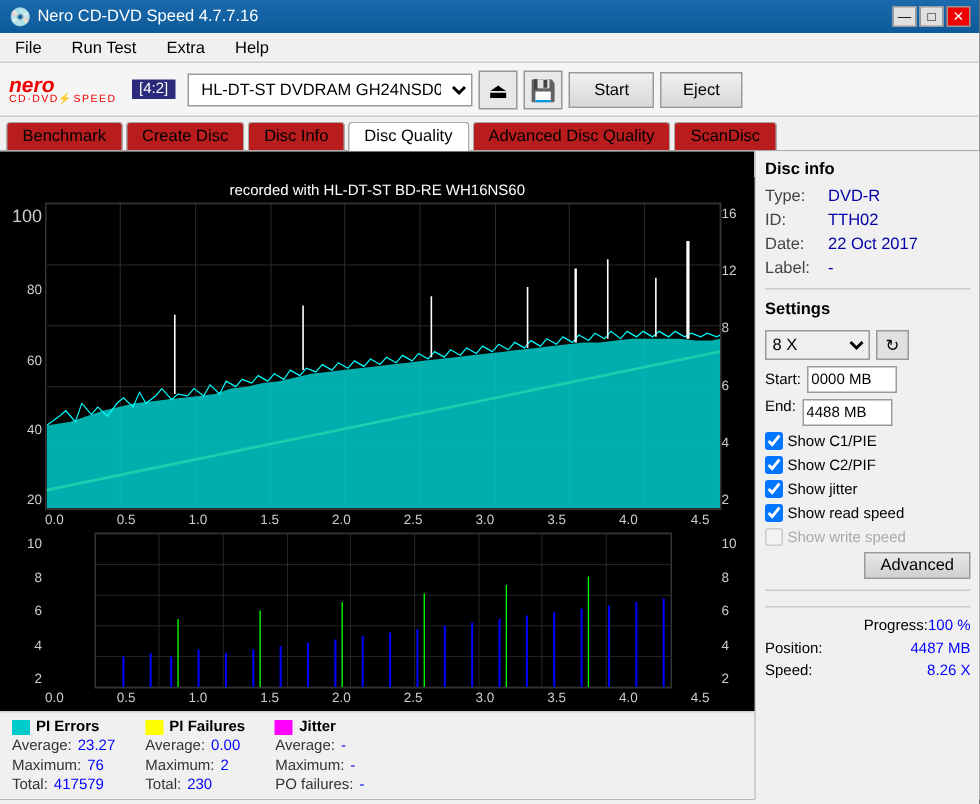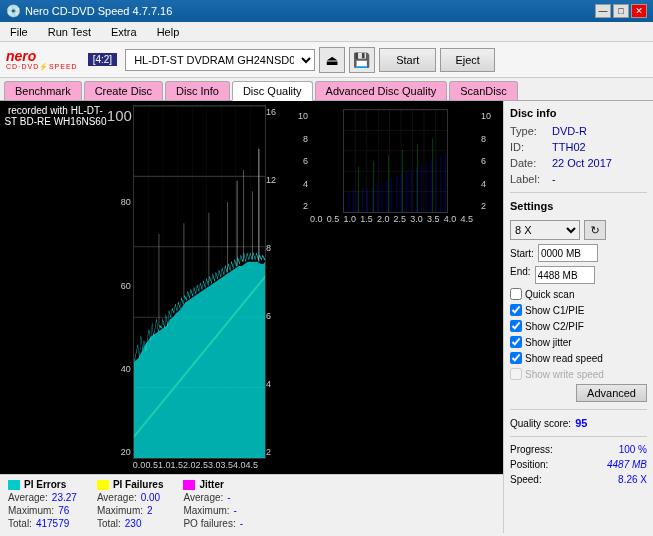--- a/index.html
+++ b/index.html
@@ -72,39 +72,41 @@
 
     
     .tabs {
       display: flex;
       background: #f0f0f0;
       border-bottom: 1px solid #aaa;
       padding: 3px 4px 0;
       gap: 2px;
     }
     .tab {
-      padding: 3px 10px; border: 1px solid #aaa; border-bottom: none; background: #f9a8d4;
+      padding: 3px 10px; border: 1px solid #aaa; border-bottom: none; background: #b91c1c;
       cursor: pointer; font-size: 11px; border-radius: 3px 3px 0 0;
     }
     .tab.active { background: white; border-bottom: 1px solid white; margin-bottom: -1px; }
 
     
     .main-content {
       display: flex;
       background: white;
       height: calc(536px - 22px - 20px - 36px - 26px);
     }
 
     
     .chart-area {
       flex: 1;
       background: black;
       position: relative;
       padding: 4px;
       display: flex;
+      flex-direction: column;
+      margin-top: 17px;
     }
     .chart-title {
       color: white; font-size: 10px; text-align: center; margin-bottom: 2px;
     }
 
     
     .legend-area {
       background: #f0f0f0;
       display: flex;
       padding: 4px 8px;
@@ -198,21 +200,21 @@
 <div class="main-content">
 
   <div style="flex:1; display:flex; flex-direction:column; background:black;">
     <div class="chart-area" style="flex:1;">
       <div class="chart-title">recorded with HL-DT-ST BD-RE  WH16NS60</div>
 
       <div style="position:relative; flex:1; display:flex; flex-direction:column;">
         <div style="display:flex; flex:1; position:relative;">
 
           <div style="width:26px; display:flex; flex-direction:column; justify-content:space-between; padding:2px 0;">
-            <span style="color:#ccc;font-size:15px;text-align:right;padding-right:2px;">100</span>
+            <span style="color:#ccc;font-size:12px;text-align:right;padding-right:2px;">100</span>
             <span style="color:#ccc;font-size:9px;text-align:right;padding-right:2px;">80</span>
             <span style="color:#ccc;font-size:9px;text-align:right;padding-right:2px;">60</span>
             <span style="color:#ccc;font-size:9px;text-align:right;padding-right:2px;">40</span>
             <span style="color:#ccc;font-size:9px;text-align:right;padding-right:2px;">20</span>
           </div>
 
           <div style="flex:1; position:relative; border:1px solid #333; background:black; overflow:hidden;">
             <svg width="100%" height="100%" viewBox="0 0 420 165" preserveAspectRatio="none">
 
               <line x1="0" y1="0" x2="420" y2="0" stroke="#333" stroke-width="0.5"></line>
@@ -450,24 +452,20 @@
     <div style="display:flex;align-items:center;gap:4px;font-size:10px;">
       <span>Start:</span>
       <input class="mb-input" type="text" value="0000 MB" readonly="" style="width: 60px;">
     </div>
     <div style="display:flex;align-items:flex-start;gap:4px;font-size:10px;">
       <span>End:</span>
       <input class="mb-input" type="text" value="4488 MB" readonly="" style="width: 60px;">
     </div>
 
     <div class="checkbox-row">
-      <input type="checkbox" style="">
-      <span>Quick scan</span>
-    </div>
-    <div class="checkbox-row">
       <input type="checkbox" checked="" style="">
       <span>Show C1/PIE</span>
     </div>
     <div class="checkbox-row">
       <input type="checkbox" checked="" style="">
       <span>Show C2/PIF</span>
     </div>
     <div class="checkbox-row">
       <input type="checkbox" checked="" style="">
       <span>Show jitter</span>
@@ -478,33 +476,29 @@
     </div>
     <div class="checkbox-row">
       <input type="checkbox" disabled="" style="">
       <span style="color:#aaa;">Show write speed</span>
     </div>
 
     <button class="advanced-btn">Advanced</button>
 
     <div class="divider"></div>
 
-    <div style="display:flex;align-items:center;gap:4px;">
-      <span style="font-size:10px;">Quality score:</span>
-      <span style="font-size:11px;font-weight:bold;color:blue;">95</span>
-    </div>
 
     <div class="divider"></div>
 
-    <div style="display:flex;justify-content:space-between;font-size:10px;">
+    <div style="display:flex;justify-content:flex-end;font-size:10px;">
       <span>Progress:</span>
       <span style="color:blue;">100 %</span>
     </div>
     <div style="display:flex;justify-content:space-between;font-size:10px;">
       <span>Position:</span>
-      <span style="color:blue;font-style:italic;">4487 MB</span>
+      <span style="color:blue;">4487 MB</span>
     </div>
     <div style="display:flex;justify-content:space-between;font-size:10px;">
       <span>Speed:</span>
       <span style="color:blue;">8.26 X</span>
     </div>
   </div>
 </div>
 
 </body></html>

